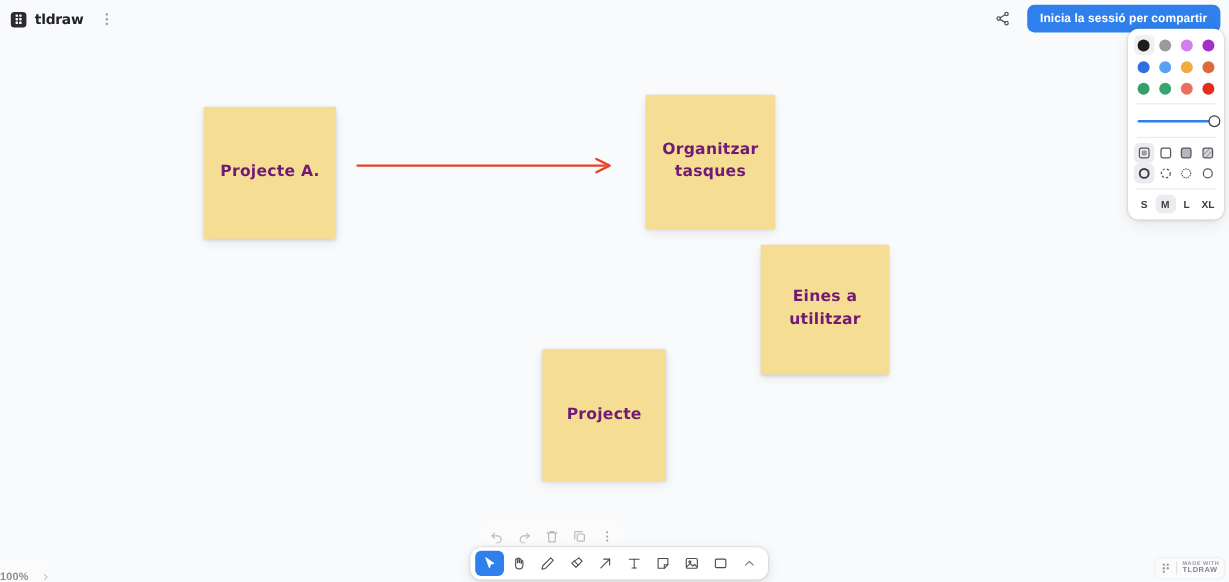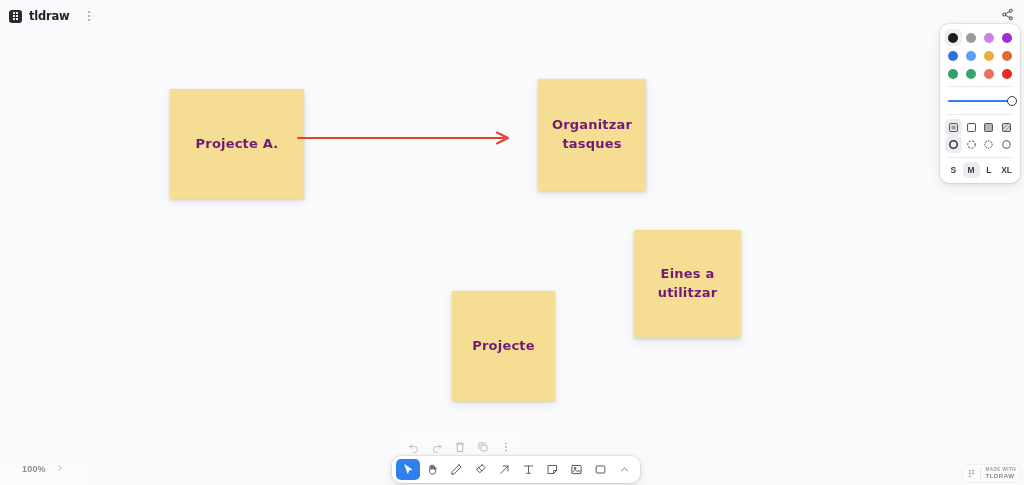--- a/index.html
+++ b/index.html
@@ -248,22 +248,22 @@
   .tool-btn.active { background: #2f80ed; }
 
   
   #zoom-widget {
     position: absolute;
     left: 0px; bottom: 0px;
     height: 21px;
     background: #fbfbfc;
     border-radius: 0 7px 0 0;
     display: flex;
-    align-items: flex-start;
-    padding: 0 22px;
+    align-items: flex-end;
+    padding: 0 0;
     gap: 10px;
     z-index: 30;
   }
   #zoom-widget .zval {
     font-size: 9px;
     font-weight: 700;
     color: #8d8d96;
     letter-spacing: 0.2px;
     cursor: pointer;
   }
@@ -301,30 +301,30 @@
     letter-spacing: 0.45px;
     color: #9a9aa3;
   }
   #watermark .wm-txt span.big { font-size: 6.2px; color: #85858f; }
 </style>
 </head>
 <body>
 
 <div id="canvas">
 
-  <div class="sticky" id="note0" style="left: 170px; top: 89px; width: 134px; height: 110px; background: rgb(245, 221, 148);">
+  <div class="sticky" id="note0" style="left: 170px; top: 89px; width: 110px; height: 110px; background: rgb(245, 221, 148);">
     <div class="txt">Projecte A.</div>
   </div>
 
   <div class="sticky" id="note1" style="left: 538px; top: 79px; width: 108px; height: 112px; background: rgb(245, 221, 148);">
     <div class="txt">Organitzar
 tasques</div>
   </div>
 
-  <div class="sticky" id="note2" style="left: 634px; top: 230px; width: 107px; height: 108px; background: rgb(245, 221, 148);">
+  <div class="sticky" id="note2" style="left: 634px; top: 204px; width: 107px; height: 108px; background: rgb(245, 221, 148);">
     <div class="txt">Eines a
 utilitzar</div>
   </div>
 
   <div class="sticky" id="note3" style="left: 452px; top: 291px; width: 103px; height: 110px; background: rgb(245, 221, 148);">
     <div class="txt">Projecte</div>
   </div>
 
   <svg class="arrow-layer" id="arrow-layer" width="1024" height="485">
       <g>
@@ -356,20 +356,21 @@
 <div id="topright">
   <span class="share-icon">
     <svg width="13" height="13" viewBox="0 0 24 24" fill="none" stroke="#55555e" stroke-width="1.9" stroke-linecap="round" stroke-linejoin="round">
       <circle cx="18" cy="5" r="2.6"></circle>
         <circle cx="6" cy="12" r="2.6"></circle>
         <circle cx="18" cy="19" r="2.6"></circle>
       <line x1="8.3" y1="10.8" x2="15.7" y2="6.2"></line>
         <line x1="8.3" y1="13.2" x2="15.7" y2="17.8"></line>
     </svg>
   </span>
+  <button class="signin-btn">Inicia la sessió per compartir</button>
 </div>
 
 <div id="style-panel">
 
   <div class="swatch-grid" id="swatch-grid">
       <div class="swatch sel">
         <span style="background: rgb(29, 29, 29);"></span>
       </div>
       <div class="swatch">
         <span style="background: rgb(154, 155, 160);"></span>

